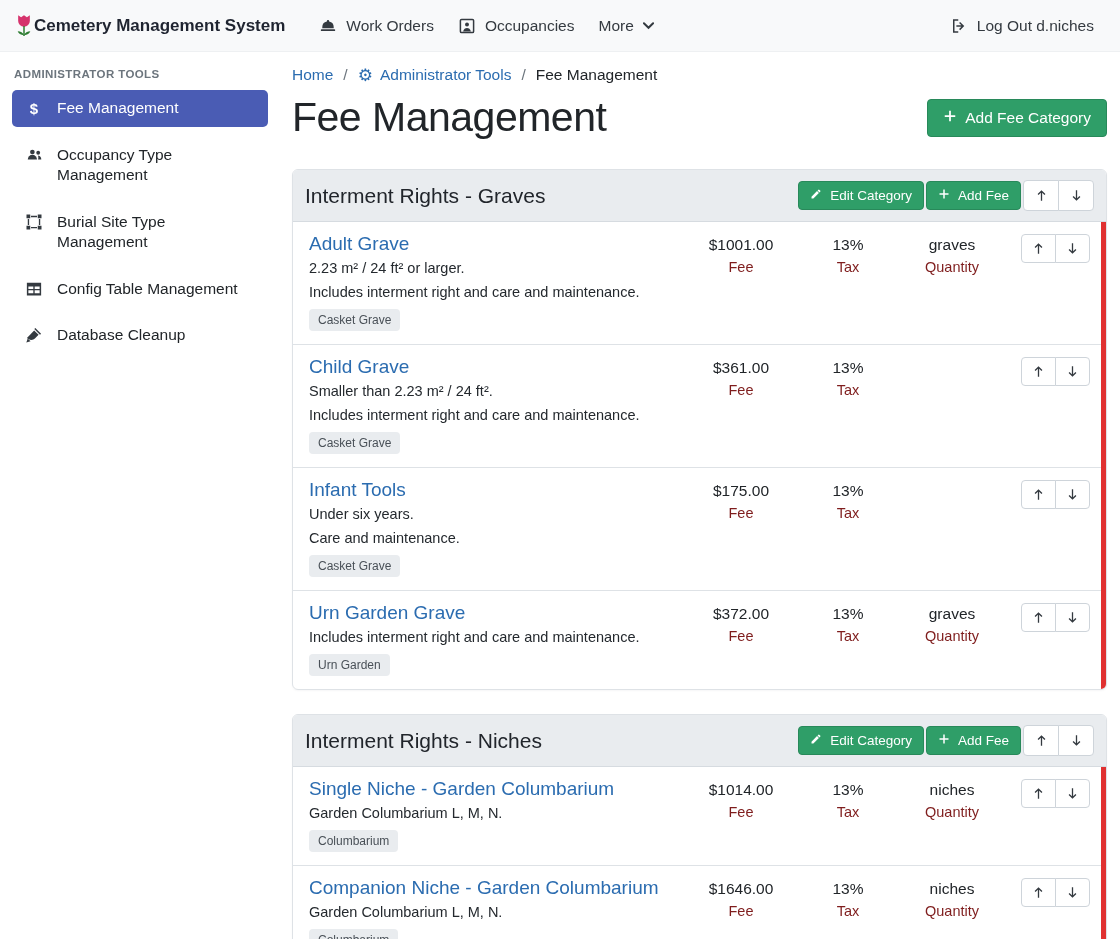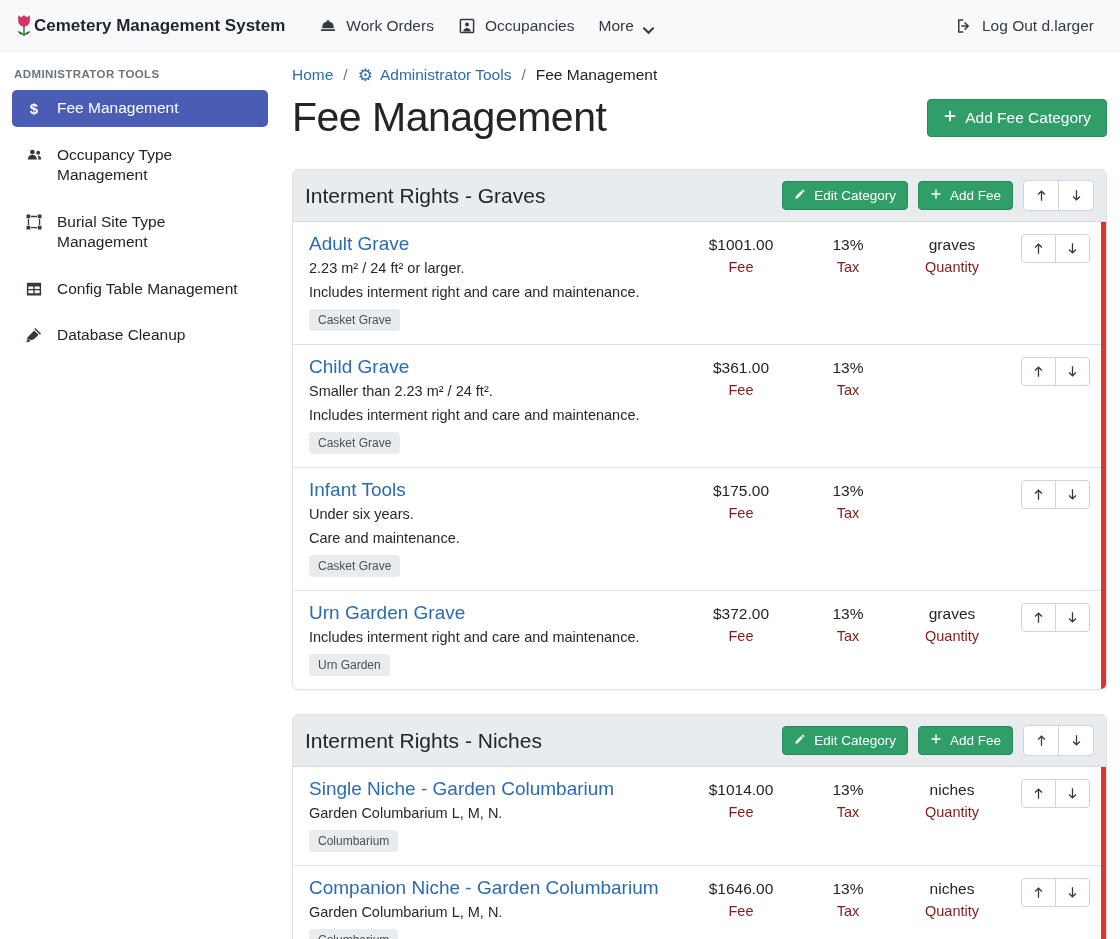--- a/index.html
+++ b/index.html
@@ -13,21 +13,21 @@
   }
   *{box-sizing:border-box;margin:0;padding:0}
   html,body{width:1120px;height:939px;overflow:hidden}
   body{font-family:"Liberation Sans","DejaVu Sans",sans-serif;background:#fff;color:#212529;font-size:15px}
   a{text-decoration:none;color:inherit;cursor:pointer}
   button{font-family:inherit;cursor:pointer}
 
   .navbar{height:52px;background:#f8f9fa;border-bottom:1px solid #eef0f2;display:flex;align-items:center;padding:0 14px}
   .brand{display:flex;align-items:center;margin-right:22px}
   .brand-text{font-size:17px;font-weight:700;color:#1f2430;white-space:nowrap}
-  .nav-link{display:flex;align-items:flex-end;gap:9px;padding:8px 12px;color:#343a40;font-size:15.5px;white-space:nowrap}
+  .nav-link{display:flex;align-items:center;gap:9px;padding:8px 12px;color:#343a40;font-size:15.5px;white-space:nowrap}
   .nicon{display:flex;color:#343a40}
   .nav-spacer{flex:1}
 
   .layout{display:flex;height:887px}
   .sidebar{width:280px;flex:0 0 280px;padding-top:6px}
   .sidebar-title{font-size:11.5px;font-weight:700;letter-spacing:.4px;color:#6c757d;padding:10px 14px}
   .side-item{display:flex;align-items:flex-start;gap:13px;margin:0 12px 10px 12px;padding:8px 12px;border-radius:5px;font-size:15.5px;line-height:1.32;color:#212529}
   .side-item .sicon{width:20px;flex:0 0 20px;display:flex;justify-content:center;color:#343a40;margin-top:1px}
   .side-item.active{background:var(--active-blue);color:#fff}
   .side-item.active .sicon{color:#fff}
@@ -46,21 +46,21 @@
 
   .btn{display:inline-flex;align-items:flex-start;gap:8px;border-radius:4px;border:1px solid transparent}
   .btn-green{background:var(--accent-green);border-color:var(--accent-green-border);color:#fff}
   .btn-lg{padding:9px 15px;font-size:15.5px}
   .btn-sm{padding:6px 11px;font-size:13.5px}
   .bic{display:flex}
 
   .card{border:1px solid #dee2e6;border-radius:6px;margin-bottom:24px;overflow:hidden;box-shadow:0 1px 2px rgba(16,24,40,.04)}
   .card-header{background:var(--card-header-bg);border-bottom:1px solid #d6dbe0;display:flex;align-items:center;padding:10px 12px;min-height:52px}
   .card-title{font-size:21px;font-weight:500;color:#21252b}
-  .header-actions{margin-left:auto;display:flex;align-items:center;gap:10px}
+  .header-actions{margin-left:auto;display:flex;align-items:center;gap:2px}
   .btn-group{display:inline-flex}
   .btn-arrow{width:36px;height:31px;display:flex;align-items:center;justify-content:center;background:#fff;border:1px solid #ced4da;color:#343a40}
   .btn-group .btn-arrow + .btn-arrow{margin-left:-1px}
   .btn-group .btn-arrow:first-child{border-radius:4px 0 0 4px}
   .btn-group .btn-arrow:last-child{border-radius:0 4px 4px 0}
 
   .card-body{position:relative}
   .red-scrollbar{position:absolute;top:0;right:0;bottom:0;width:5px;background:var(--scrollbar-red)}
   .fee-row{display:grid;grid-template-columns:1fr 110px 104px 104px 86px;align-items:start;padding:12px 16px 13px}
   .fee-row + .fee-row{border-top:1px solid #dee2e6}
@@ -117,21 +117,21 @@
     </span>
   </a>
   <span class="nav-spacer"></span>
   <a class="nav-link" href="#">
     <span class="nicon">
       <svg width="18" height="18" viewBox="0 0 24 24" fill="currentColor">
           <path d="M4 3h7v2H6v14h5v2H4z"></path>
           <path d="M13.5 6.5L19 12l-5.5 5.5-1.4-1.4 3.1-3.1H8.5v-2h6.7l-3.1-3.1z"></path>
         </svg>
     </span>
-    <span>Log Out d.larger</span>
+    <span>Log Out d.niches</span>
   </a>
 </nav>
 
 <div class="layout">
   <aside class="sidebar">
     <div class="sidebar-title">ADMINISTRATOR TOOLS</div>
     <a class="side-item active" href="#">
       <span class="sicon dollar-ic">$</span>
       <span class="side-label">Fee Management</span>
     </a>

